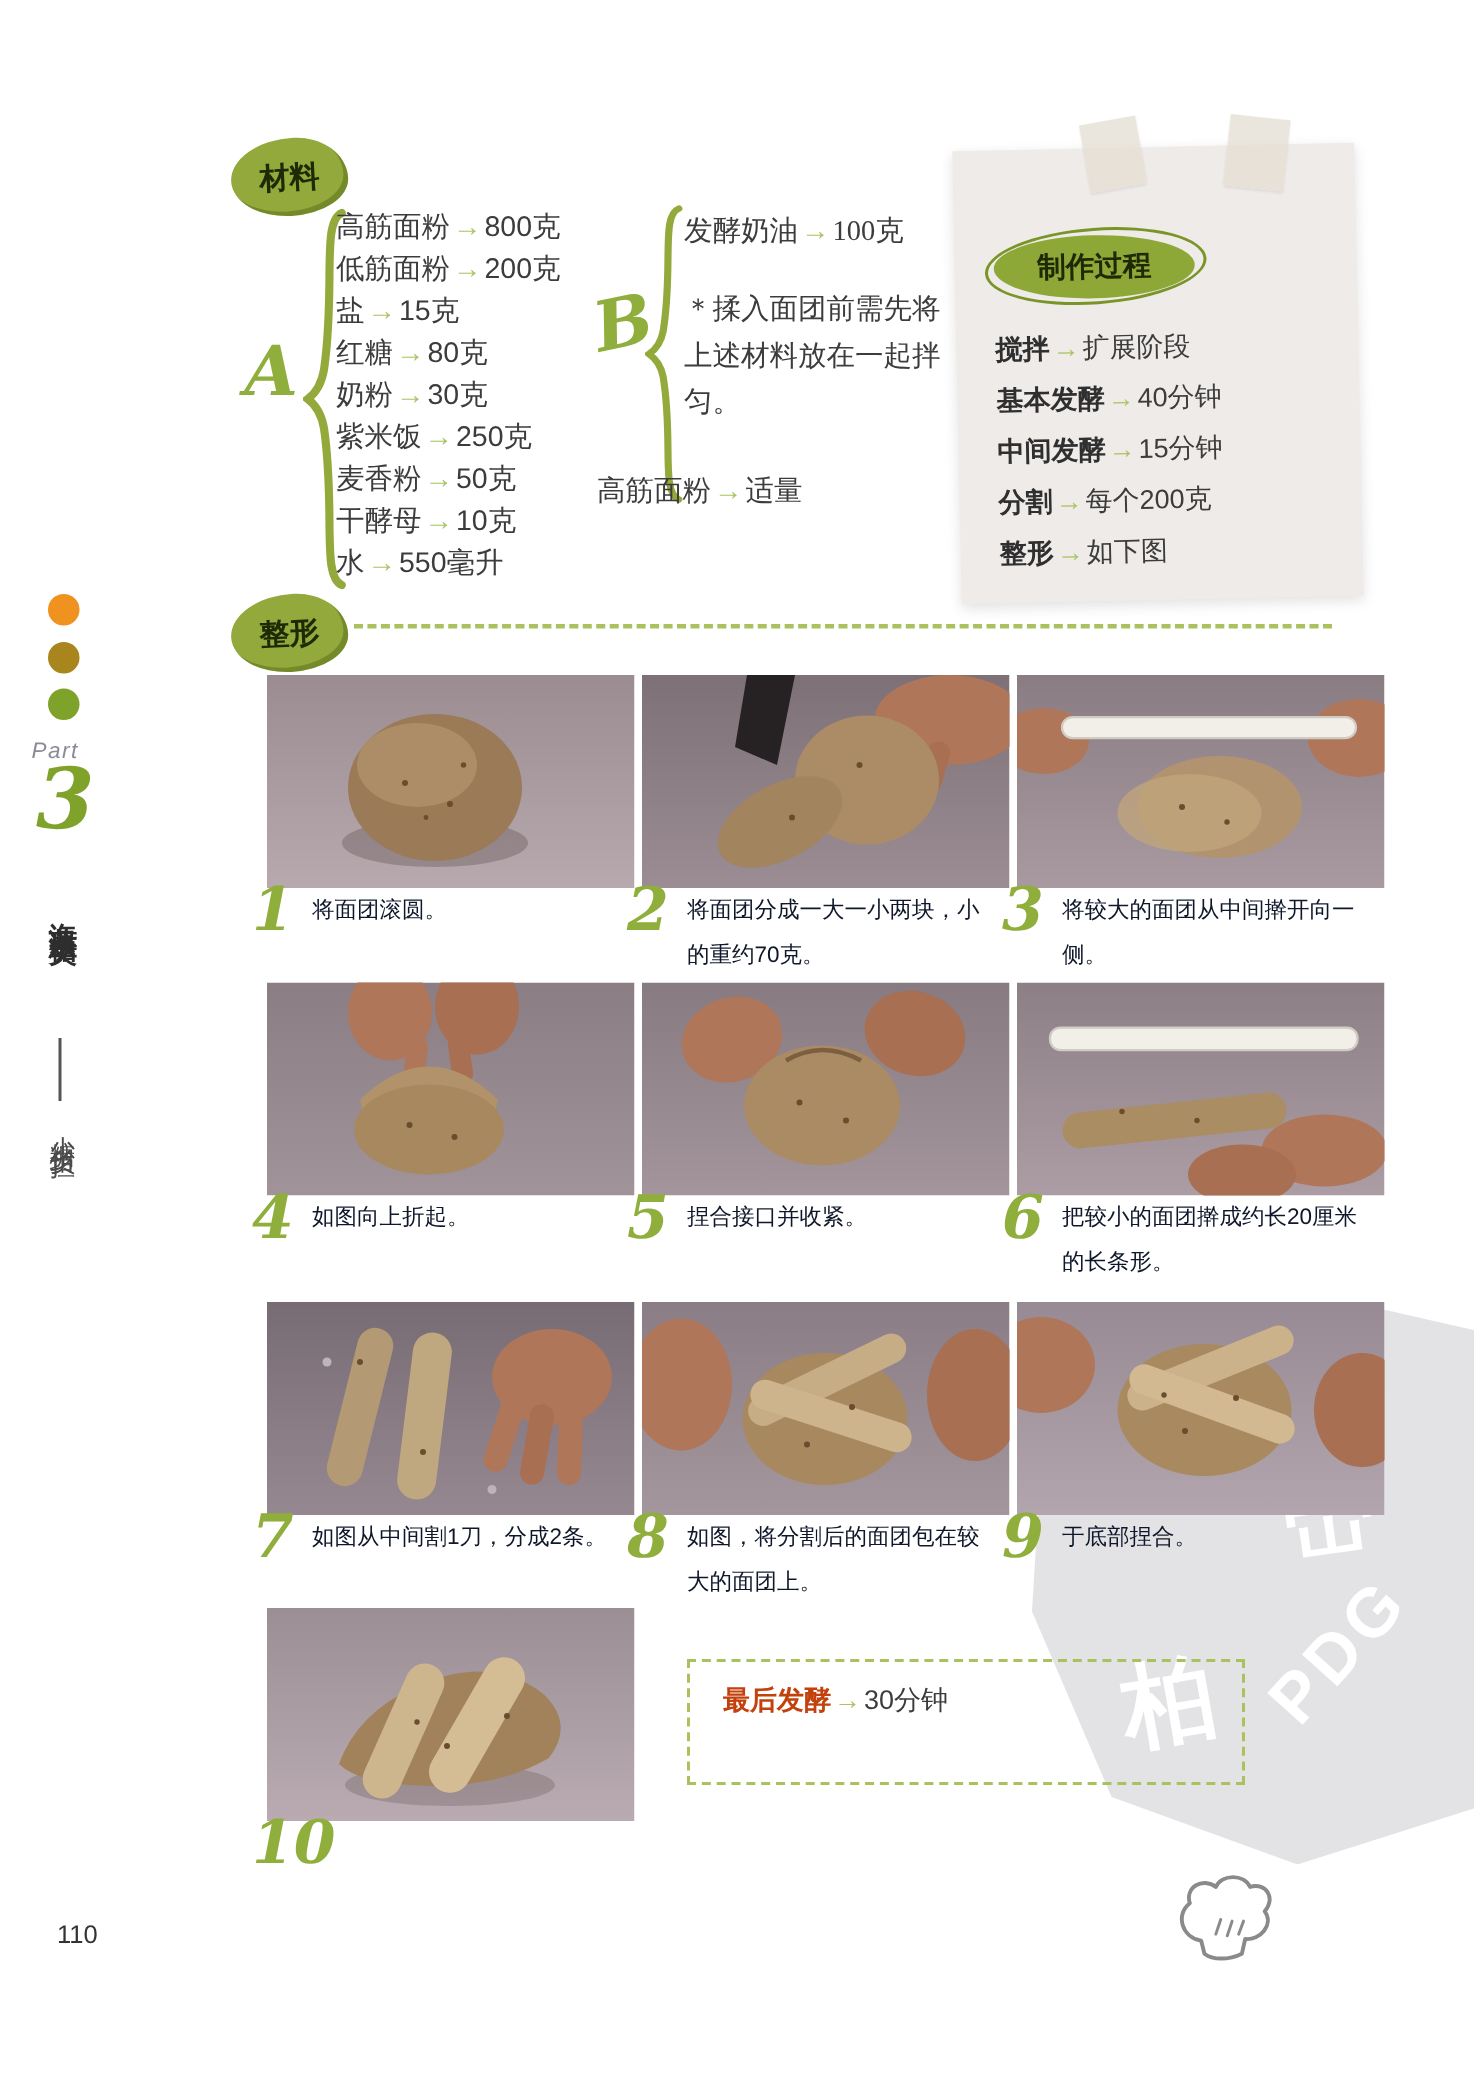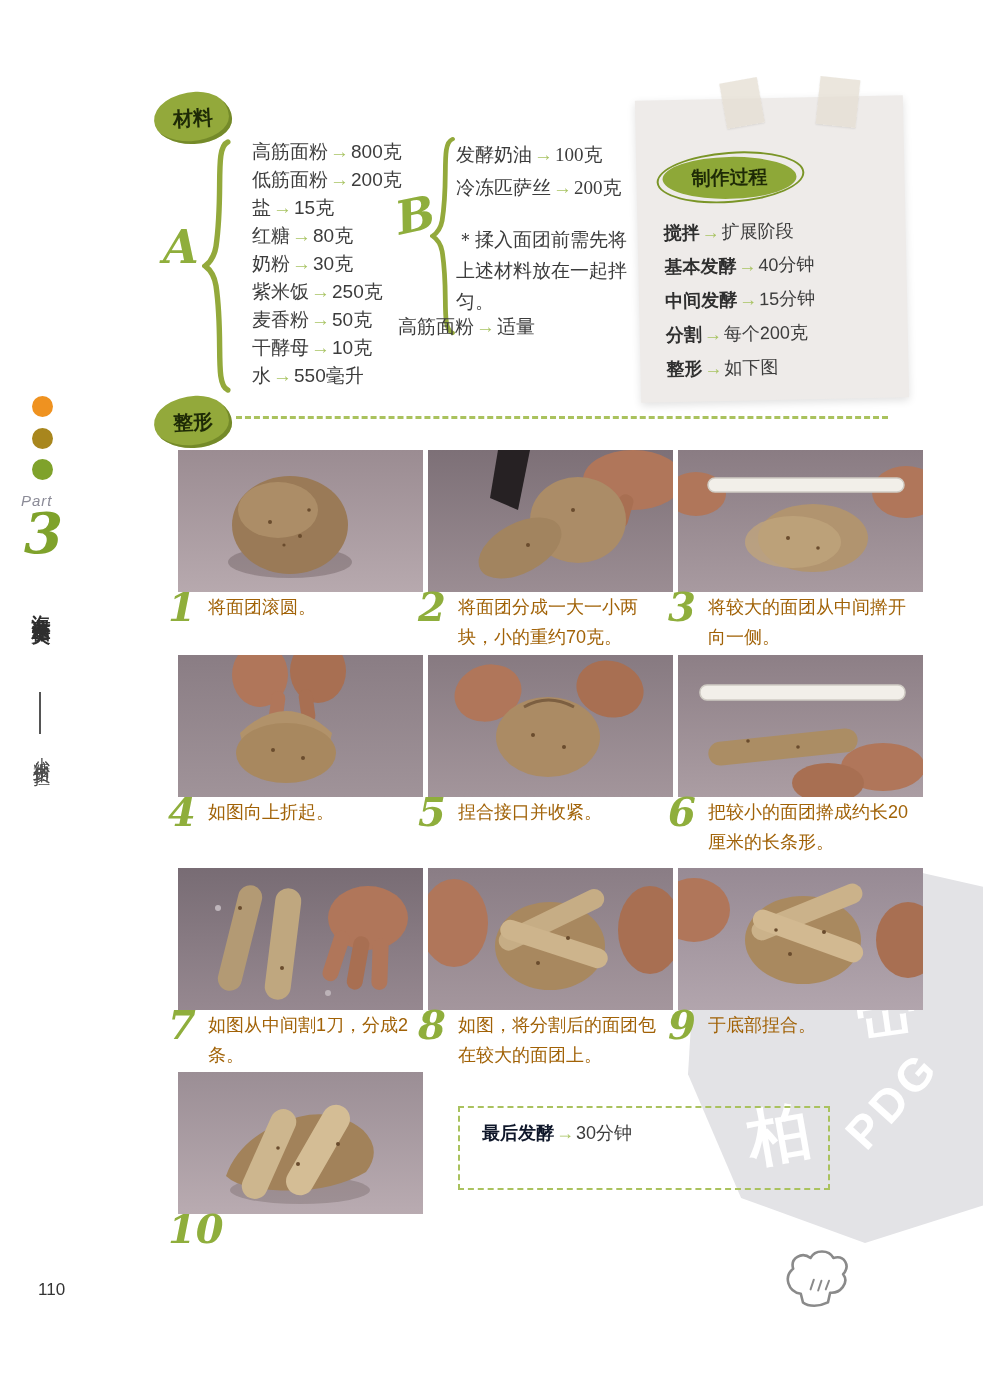--- a/index.html
+++ b/index.html
@@ -46,21 +46,21 @@
 
   
   .group-letter{position:absolute;font-size:46px;line-height:1;color:#8fae3c;font-weight:bold;
                 font-style:italic;font-family:"DejaVu Serif",serif;}
   .letter-a{left:163px;top:224px;}
   .letter-b{left:396px;top:192px;transform:rotate(-12deg);}
   .brace{position:absolute;}
   .brace-a{left:202px;top:138px;}
   .brace-b{left:430px;top:136px;}
   .ing-list{position:absolute;}
-  .list-a{left:252px;top:138px;}
+  .list-a{left:224px;top:138px;}
   .list-b{left:456px;top:138px;}
   .ing-row{font-size:19px;line-height:28px;white-space:nowrap;}
   .list-b .ing-row{line-height:33px;font-family:Liberation Serif, serif;}
   .arr{color:#a9c464;font-weight:bold;padding:0 2px;}
   .b-note{width:182px;font-size:19px;line-height:31px;color:#3c3c3c;margin-top:20px;}
   .extra-row{position:absolute;left:398px;top:314px;font-size:19px;white-space:nowrap;}
 
   
   .sticky{position:absolute;left:638px;top:98px;width:268px;height:302px;background:#eeebe9;
           transform:rotate(-1.2deg);box-shadow:0 3px 9px rgba(0,0,0,.12);}
@@ -77,27 +77,27 @@
   .proc-name{font-weight:bold;color:#2f2f2f;}
 
   
   .photo{position:absolute;width:245px;height:142px;z-index:1;}
   .photo svg{width:100%;height:100%;display:block;}
 
   
   .caption{position:absolute;display:flex;align-items:flex-start;width:252px;z-index:1;}
   .step-num{font-size:40px;line-height:.95;color:#8fae3c;font-weight:bold;font-style:italic;
             font-family:"DejaVu Serif",serif;min-width:34px;margin-top:-4px;}
-  .step-text{font-size:18px;line-height:30px;color:#a16207;max-width:204px;margin-left:6px;}
+  .step-text{font-size:15px;line-height:30px;color:#0f172a;max-width:204px;margin-left:6px;}
 
   
   .final-box{position:absolute;left:458px;top:1106px;width:372px;height:84px;z-index:2;
              border:2px dashed #aac25e;box-sizing:border-box;padding:10px 0 0 22px;background:transparent;}
   .final-row{font-size:18px;line-height:31px;white-space:nowrap;}
-  .final-name{font-weight:bold;color:#0f172a;}
+  .final-name{font-weight:bold;color:#c2410c;}
 
   
   .chef-hat{position:absolute;left:778px;top:1246px;width:76px;height:76px;z-index:1;}
 </style>
 </head>
 <body>
 
 <div class="page">
 
   <div class="watermark">
@@ -134,21 +134,20 @@
     <div class="ing-row"><span>干酵母</span><span class="arr">→</span><span>10克</span></div>
     <div class="ing-row"><span>水</span><span class="arr">→</span><span>550毫升</span></div>
   </div>
 
   <div class="group-letter letter-b">B</div>
   <svg class="brace brace-b" width="26" height="200" viewBox="0 0 30 260" preserveAspectRatio="none">
     <path d="M26 4 C12 10 22 55 14 110 C12 122 7 127 3 130 C7 133 12 138 14 150 C22 205 12 250 26 256" fill="none" stroke="#93a93b" stroke-width="5.5" stroke-linecap="round"></path>
   </svg>
   <div class="ing-list list-b">
     <div class="ing-row"><span>发酵奶油</span><span class="arr">→</span><span>100克</span></div>
-    <div class="ing-row"><span>冷冻匹萨丝</span><span class="arr">→</span><span>200克</span></div>
     <div class="b-note">＊揉入面团前需先将上述材料放在一起拌匀。</div>
   </div>
 
   <div class="extra-row">
     <span>高筋面粉</span><span class="arr">→</span><span>适量</span>
   </div>
 
   <div class="sticky">
     <div class="process-label">制作过程</div>
     <div class="process-rows">

